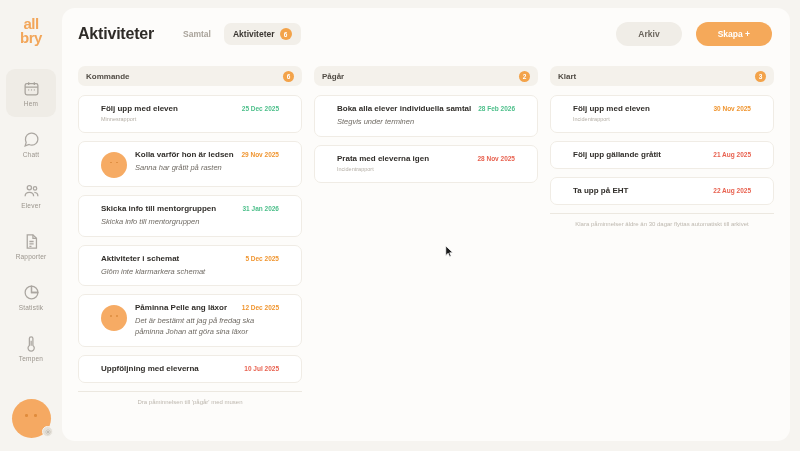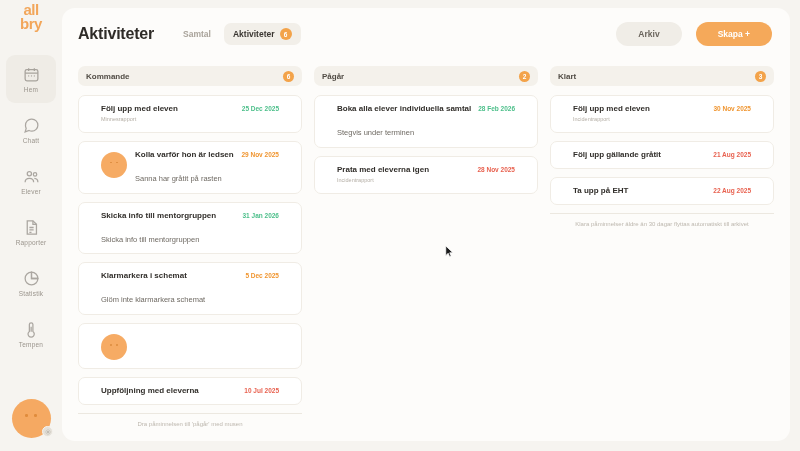--- a/index.html
+++ b/index.html
@@ -18,20 +18,21 @@
 
   
   .sidebar {
     width: 62px; height: 451px;
     background: #f6f4f0;
     display: flex; flex-direction: column; align-items: center;
     flex: 0 0 62px;
     position: relative;
   }
   .logo {
+    margin-top: 14px;
     width: 46px; height: 34px;
     display: flex; flex-direction: column;
     align-items: center; justify-content: center;
     line-height: 0.92;
   }
   .logo-line {
     font-size: 15px; font-weight: bold; color: #f2a65a;
     letter-spacing: -0.5px;
   }
   .nav { margin-top: 24px; width: 100%; }
@@ -161,21 +162,21 @@
     flex: 1; line-height: 1.25;
   }
   .card-date {
     font-size: 6.5px; font-weight: bold; white-space: nowrap;
     padding-top: 1px;
   }
   .card-sub {
     font-size: 5.5px; color: #b4aea5; margin-top: 2px; line-height: 1.4;
   }
   .card-sub.large {
-    font-size: 7.5px; color: #6f6a63; margin-top: 14px; line-height: 1.45;
+    font-size: 7.5px; color: #6f6a63; margin-top: 3px; line-height: 1.45; font-style: italic;
   }
   .col-hint {
     font-size: 6px; color: #bdb7ae; text-align: center;
     margin-top: 4px; padding: 0 12px; line-height: 1.5;
   }
   .col-divider {
     height: 1px; background: #ece8e0; margin: 2px 0 6px 0;
   }
 
   
@@ -322,30 +323,37 @@
               <div class="card-row">
                 <span class="card-title">Skicka info till mentorgruppen</span>
                 <span class="card-date" style="color:#4cbf8a">31 Jan 2026</span>
               </div>
               <div class="card-sub large">Skicka info till mentorgruppen</div>
             </div>
           </div>
           <div class="card">
             <div class="card-body">
               <div class="card-row">
-                <span class="card-title">Klarmarkera i schemat</span>
+                <span class="card-title">Aktiviteter i schemat</span>
                 <span class="card-date" style="color:#f0952f">5 Dec 2025</span>
               </div>
               <div class="card-sub large">Glöm inte klarmarkera schemat</div>
             </div>
           </div>
           <div class="card">
             <div class="card-avatar">
               <span class="eye l"></span>
               <span class="eye r"></span>
+            </div>
+            <div class="card-body">
+              <div class="card-row">
+                <span class="card-title">Påminna Pelle ang läxor</span>
+                <span class="card-date" style="color:#f0952f">12 Dec 2025</span>
+              </div>
+              <div class="card-sub large">Det är bestämt att jag på fredag ska påminna Johan att göra sina läxor</div>
             </div>
           </div>
           <div class="card">
             <div class="card-body">
               <div class="card-row">
                 <span class="card-title">Uppföljning med eleverna</span>
                 <span class="card-date" style="color:#e8614f">10 Jul 2025</span>
               </div>
             </div>
           </div>

